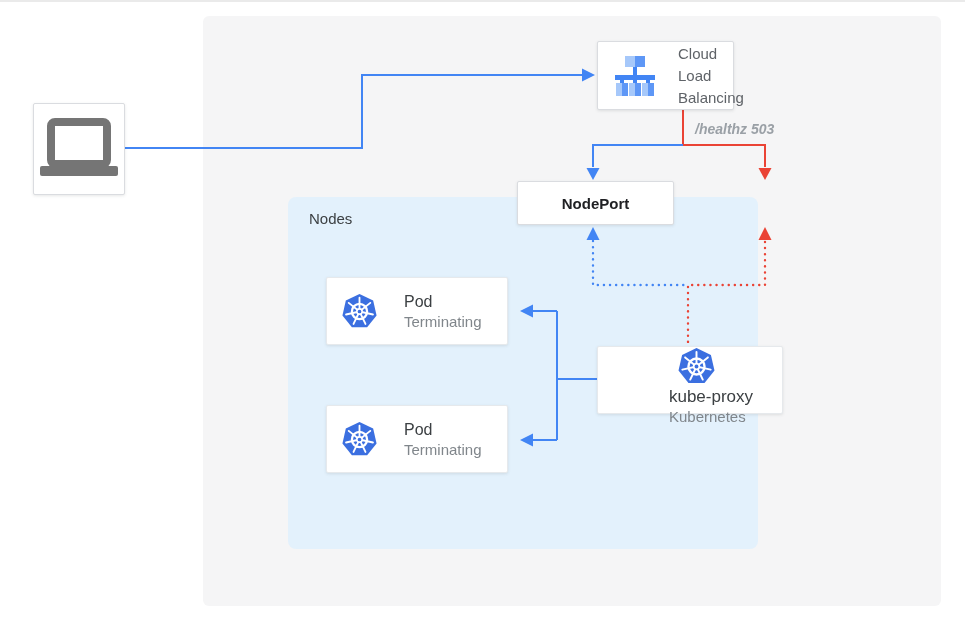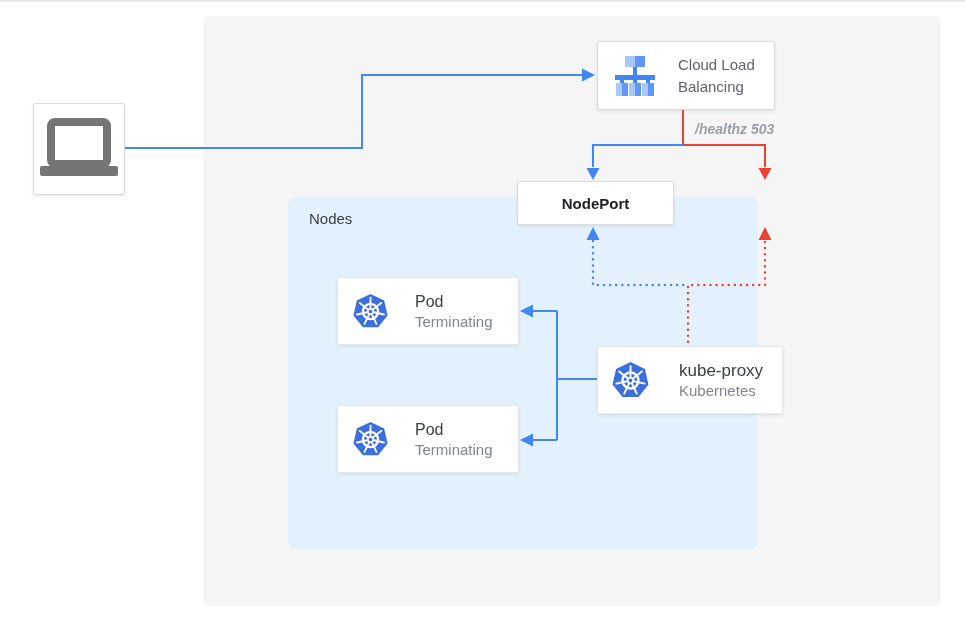--- a/index.html
+++ b/index.html
@@ -48,35 +48,35 @@
     background: #ffffff;
     border: 1px solid #DADCE0;
     border-radius: 2px;
     box-sizing: border-box;
     box-shadow: 0 1px 3px rgba(60,64,67,0.12);
     display: flex; align-items: center;
   }
   .node.soft { border-color: #E6E9EC; }
   .client-node { left: 33px; top: 103px; width: 92px; height: 92px;
                  justify-content: center; }
-  .clb-node { left: 597px; top: 41px; width: 178px; height: 69px;
+  .clb-node { left: 597px; top: 41px; width: 137px; height: 69px;
               padding-left: 15px; }
   .clb-label { margin-left: 21px; width: 90px;
                font-size: 15px; line-height: 22px; color: #5F6368; }
   .port-node { justify-content: center; text-align: center;
                font-size: 15px; font-weight: 700; color: #202124;
                line-height: 19px; }
   .nodeport-node { left: 517px; top: 181px; width: 157px; height: 44px; }
   .healthcheck-node { left: 690px; top: 182px; width: 148px; height: 43px;
                       padding: 0 18px; }
-  .pod-node { left: 337px; width: 182px; height: 68px; padding-left: 14px; }
+  .pod-node { left: 326px; width: 182px; height: 68px; padding-left: 14px; }
   .pod-node.pod-1 { top: 277px; }
   .pod-node.pod-2 { top: 405px; }
   .kubeproxy-node { left: 597px; top: 346px; width: 186px; height: 68px;
-                    padding-left: 13px; }
+                    padding-left: 13px; flex-direction: column; }
   .node-text { margin-left: 26px; }
   .kubeproxy-node .node-text { margin-left: 29px; }
   .node-title { font-size: 16px; color: #3C4043; line-height: 21px; }
   .kubeproxy-node .node-title { font-size: 17px; }
   .node-sub { font-size: 15px; color: #80868B; line-height: 20px; }
   .healthz-label {
     position: absolute; left: 695px; top: 121px; z-index: 6;
     font-size: 14px; font-weight: 700; color: #9AA0A6; font-style: italic;
   }
   .icon-wrap { flex: 0 0 auto; display: flex; }

